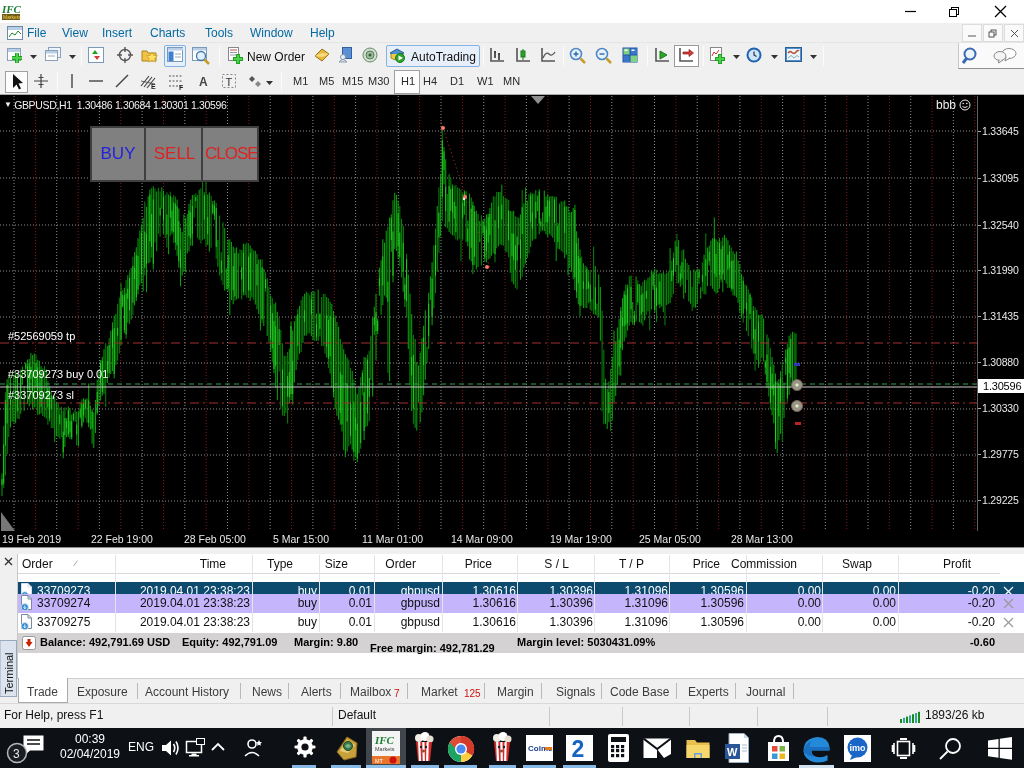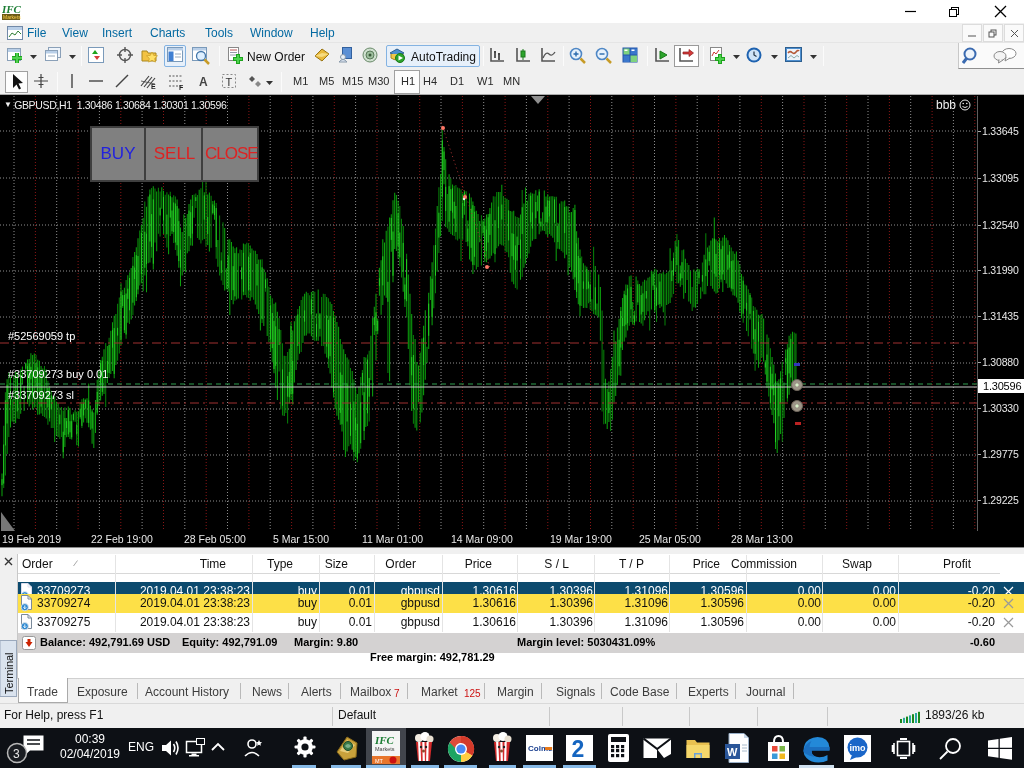--- a/index.html
+++ b/index.html
@@ -402,21 +402,21 @@
         <span class="tc" style="right:431px">1.30396</span>
         <span class="tc" style="right:356px">1.31096</span>
         <span class="tc" style="right:280px">1.30596</span>
         <span class="tc" style="right:203px">0.00</span>
         <span class="tc" style="right:128px">0.00</span>
         <span class="tc" style="right:29px">-0.20</span>
         <svg class="abs" style="left:985px;top:4px" width="12" height="12">
           <path d="M1 1 L10 10 M10 1 L1 10" stroke="#fff" stroke-width="1.2"></path>
         </svg>
       </div>
-      <div class="trow" style="top:39.5px;background:#fde047;color:#111">
+      <div class="trow" style="top:39.5px;background:#c4b5fd;color:#111">
         <svg class="abs" style="left:2px;top:1px" width="16" height="17">
           <path d="M1.5 0.5 H8 L11.5 4 V14.5 H1.5 Z" fill="#fdfdfd" stroke="#7a8a9a"></path>
           <path d="M8 0.5 L8 4 L11.5 4" fill="none" stroke="#7a8a9a"></path>
           <circle cx="4.8" cy="12.2" r="3.6" fill="#2f8ad2" stroke="#eee" stroke-width="0.8"></circle>
           <path d="M4.8 10.4 V13.6 M3.4 12.4 L4.8 13.8 L6.2 12.4" stroke="#fff" stroke-width="0.9" fill="none"></path>
         </svg>
         <span class="tc" style="left:19px">33709274</span>
         <span class="tc" style="right:774px">2019.04.01 23:38:23</span>
         <span class="tc" style="right:707px">buy</span>
         <span class="tc" style="right:652px">0.01</span>
@@ -467,21 +467,21 @@
       <div class="colsep" style="left:822px"></div>
       <div class="colsep" style="left:898px"></div>
       <div class="abs" style="left:18px;top:79px;width:1006px;height:20px;background:#d4d2d2;font-size:11px;font-weight:bold;color:#000">
         <svg class="abs" style="left:4px;top:3px" width="14" height="14">
           <rect x="0.5" y="0.5" width="13" height="13" rx="2" fill="#fff" stroke="#999"></rect>
           <path d="M7 3 L10.5 8 L8.5 8 L8.5 11 L5.5 11 L5.5 8 L3.5 8 Z" fill="#cc2200" transform="rotate(180 7 7)"></path>
         </svg>
         <span class="tc" style="left:22px;top:3px">Balance: 492,791.69 USD</span>
         <span class="tc" style="left:164px;top:3px">Equity: 492,791.09</span>
         <span class="tc" style="left:276px;top:3px">Margin: 9.80</span>
-        <span class="tc" style="left:352px;top:18px">Free margin: 492,781.29</span>
+        <span class="tc" style="left:352px;top:9px">Free margin: 492,781.29</span>
         <span class="tc" style="left:499px;top:3px">Margin level: 5030431.09%</span>
         <span class="tc" style="right:29px;top:3px">-0.60</span>
       </div>
       <svg class="abs" style="left:0;top:86px;z-index:6" width="18" height="58">
         <rect x="0" y="0.5" width="16.5" height="56" fill="#dae3ee" stroke="#9aa8bc"></rect>
         <text transform="translate(12.5,54) rotate(-90)" font-size="11" fill="#111">Terminal</text>
       </svg>
     </div>
     <div class="abs tabs">
       <div class="abs" style="left:18px;top:-1px;width:50px;height:25px;background:#fff;border:1px solid #aaa;border-top:none"></div>

